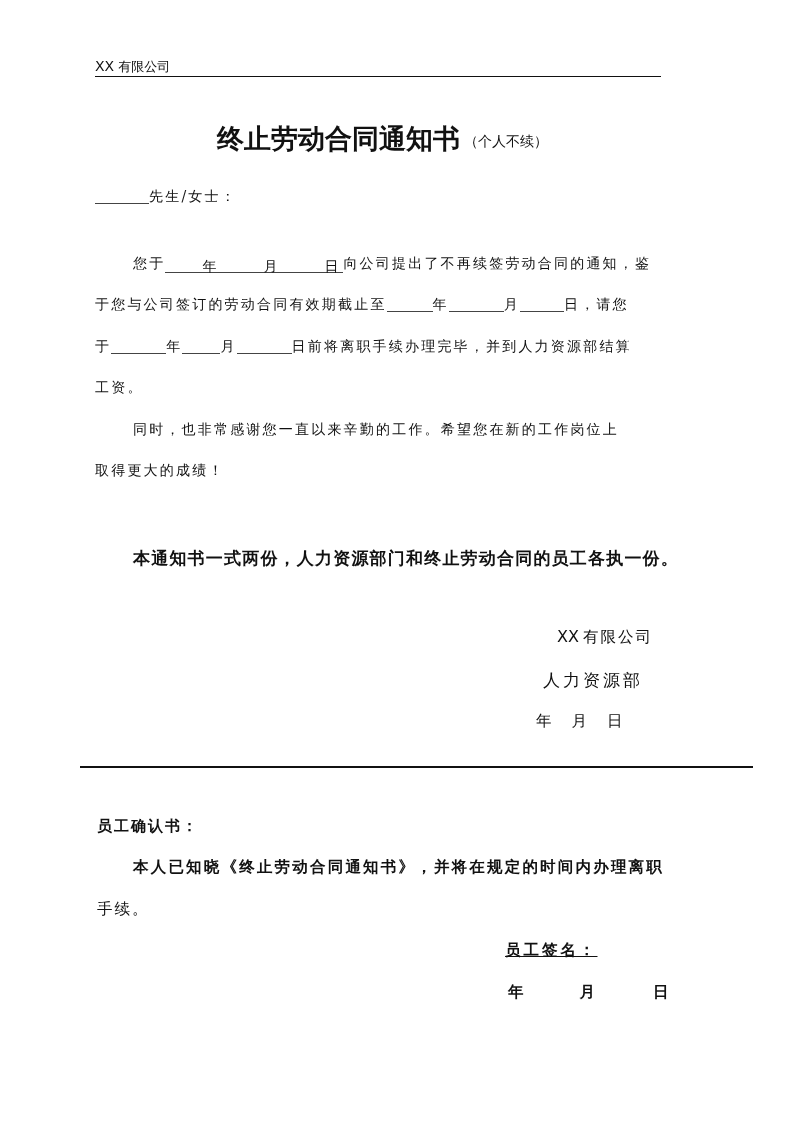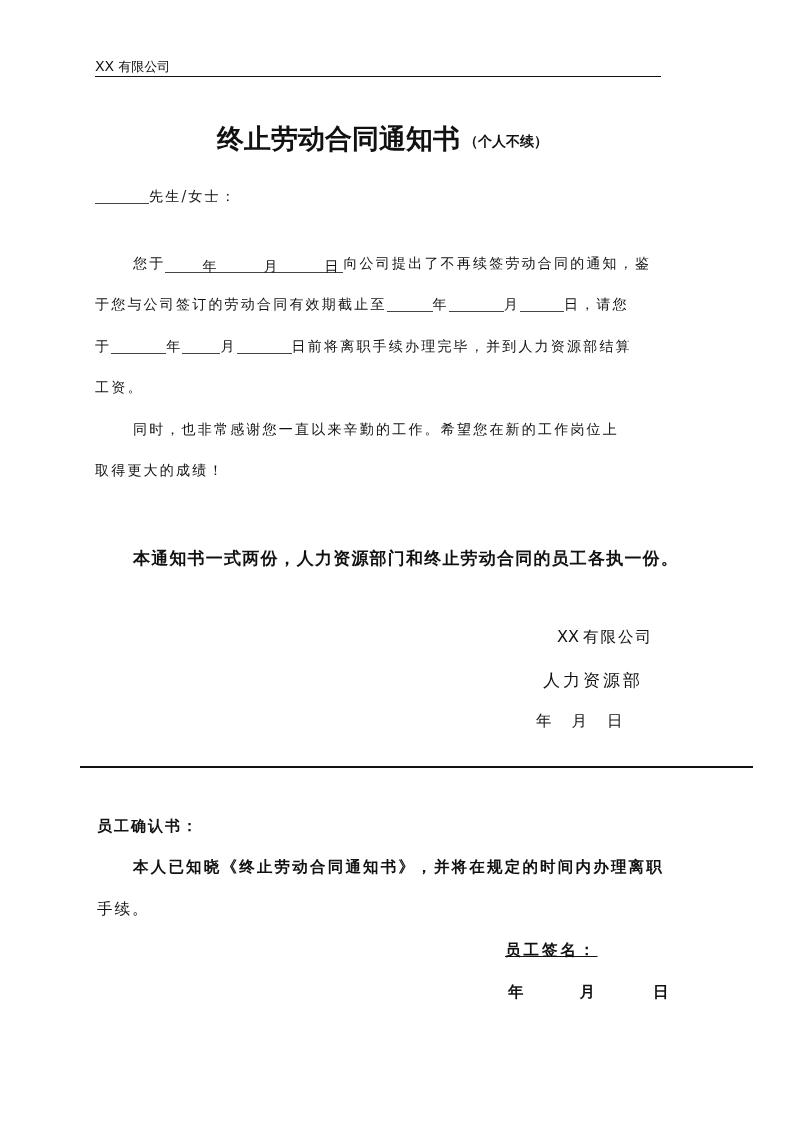--- a/index.html
+++ b/index.html
@@ -27,21 +27,21 @@
     .header .xx { font-size: 14px; }
 
     
     .title {
       left: 217px; top: 121px;
       font-family: "DejaVu Sans", "Liberation Sans", sans-serif;
       font-weight: bold; font-size: 27px; line-height: 36px;
       letter-spacing: 0px;
     }
     .title .sub {
-      font-weight: bold; font-size: 14px; letter-spacing: 0;
+      font-weight: normal; font-size: 14px; letter-spacing: 0;
       margin-left: 4px; vertical-align: 2px;
     }
 
     .body-text { font-size: 14px; line-height: 20px; letter-spacing: 2.2px; }
 
     .blank {
       display: inline-block;
       border-bottom: 1px solid #444;
       height: 16px;
       vertical-align: -3px;

